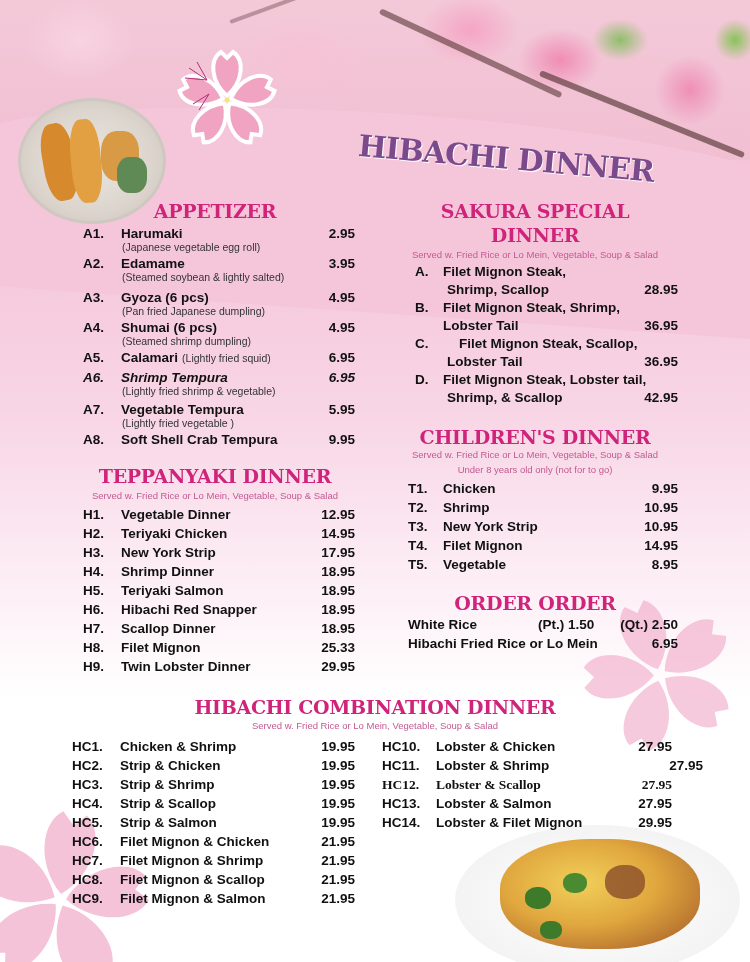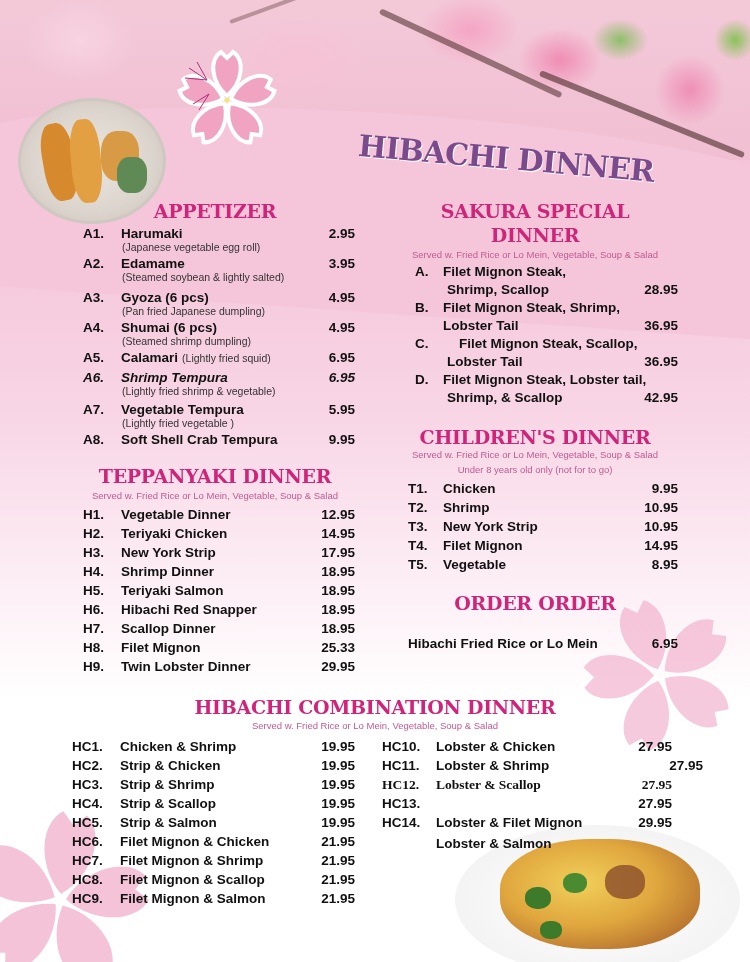--- a/index.html
+++ b/index.html
@@ -295,20 +295,25 @@
     <div class="row" style="left:408px;top:538px;width:270px;height:16px;">
       <span class="code">T4.</span>
       <span class="name" style="left:35px;">Filet Mignon</span>
       <span class="price" style="right:0;">14.95</span>
     </div>
     <div class="row" style="left:408px;top:557px;width:270px;height:16px;">
       <span class="code">T5.</span>
       <span class="name" style="left:35px;">Vegetable</span>
       <span class="price" style="right:0;">8.95</span>
     </div>
+    <div class="row" style="left:408px;top:617px;width:270px;height:16px;">
+      <span class="name" style="left:0;">White Rice</span>
+      <span class="name" style="left:130px;">(Pt.) 1.50</span>
+      <span class="price" style="right:0;">(Qt.) 2.50</span>
+    </div>
     <div class="row" style="left:408px;top:636px;width:270px;height:16px;">
       <span class="name" style="left:0;">Hibachi Fried Rice or Lo Mein</span>
       <span class="price" style="right:0;">6.95</span>
     </div>
     <div class="row" style="left:72px;top:739px;width:283px;height:16px;">
       <span class="code">HC1.</span>
       <span class="name" style="left:48px;">Chicken &amp; Shrimp</span>
       <span class="price" style="right:0;">19.95</span>
     </div>
     <div class="row" style="left:72px;top:758px;width:283px;height:16px;">
@@ -361,21 +366,21 @@
       <span class="name" style="left:54px;">Lobster &amp; Shrimp</span>
       <span class="price" style="right:0;">27.95</span>
     </div>
     <div class="row" style="left:382px;top:777px;width:290px;height:16px;font-family:Liberation Serif, serif;">
       <span class="code">HC12.</span>
       <span class="name" style="left:54px;">Lobster &amp; Scallop</span>
       <span class="price" style="right:0;">27.95</span>
     </div>
     <div class="row" style="left:382px;top:796px;width:290px;height:16px;">
       <span class="code">HC13.</span>
-      <span class="name" style="left:54px;margin-top:40px;">Lobster &amp; Salmon</span>
+      <span class="name" style="left:54px;">Lobster &amp; Salmon</span>
       <span class="price" style="right:0;">27.95</span>
     </div>
     <div class="row" style="left:382px;top:815px;width:290px;height:16px;">
       <span class="code">HC14.</span>
       <span class="name" style="left:54px;">Lobster &amp; Filet Mignon</span>
       <span class="price" style="right:0;">29.95</span>
     </div>
   </div>
 
 </body></html>

